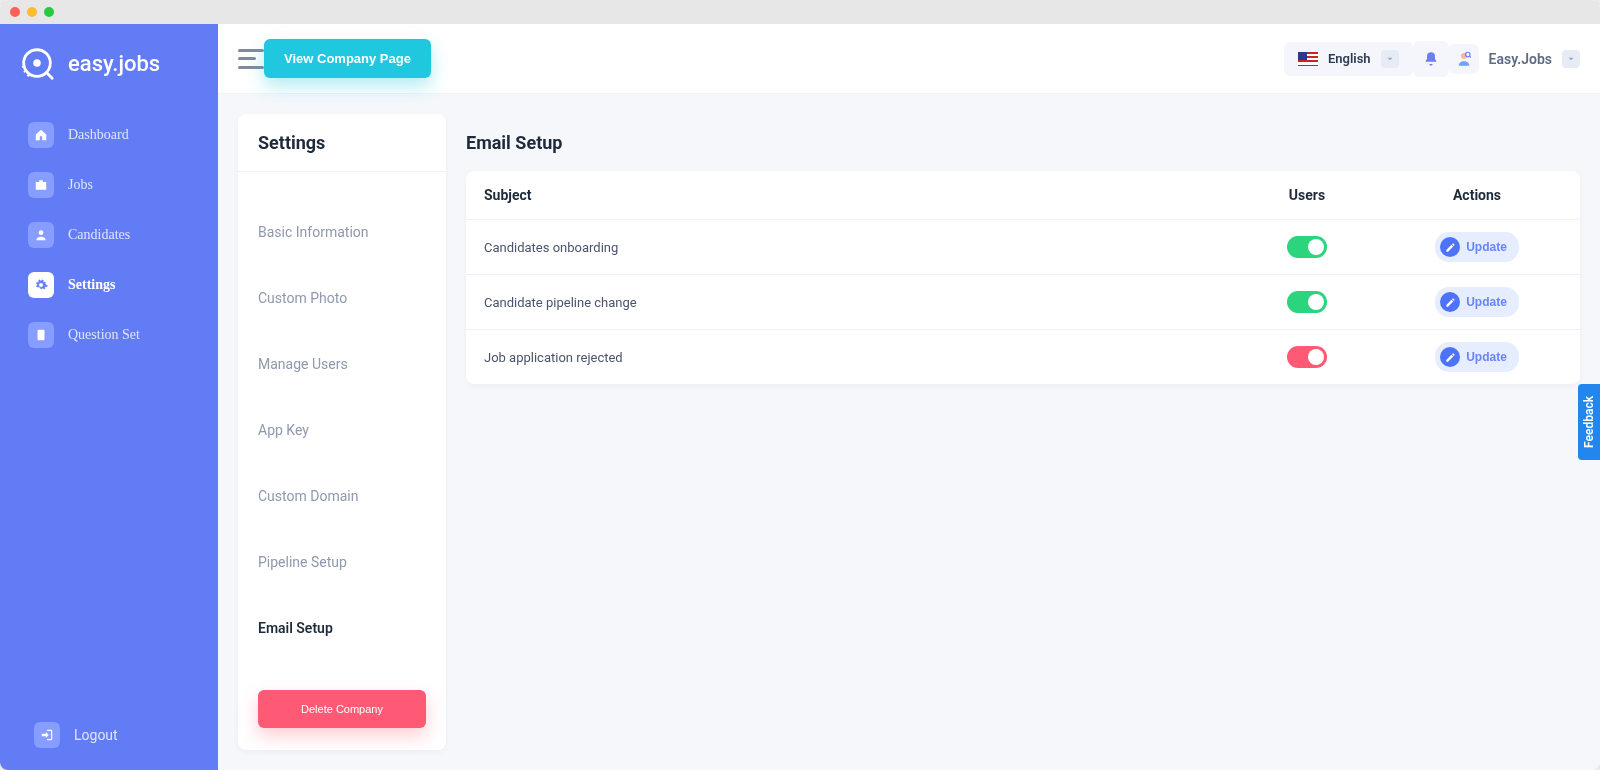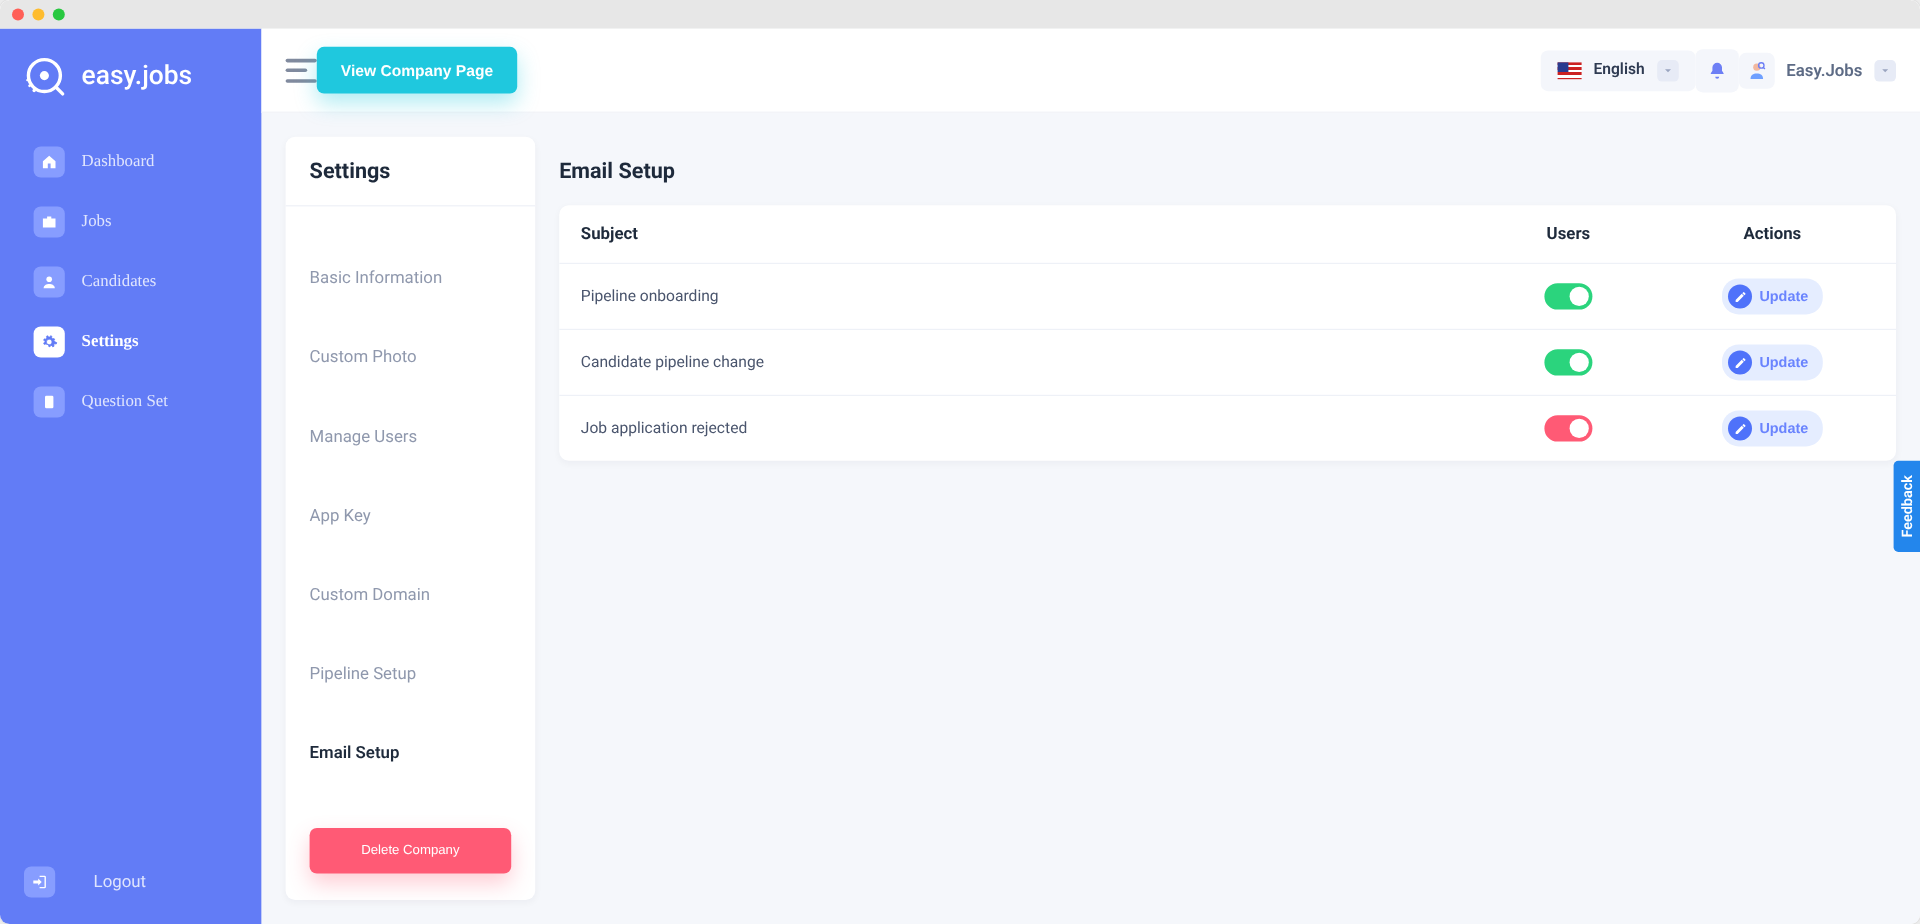--- a/index.html
+++ b/index.html
@@ -57,21 +57,21 @@
     display:flex;align-items:center;gap:14px;padding:0 14px;height:46px;border-radius:6px;
     cursor:pointer;color:rgba(255,255,255,0.8);font-family:Liberation Serif, serif;
   }
   .nav-icon{width:26px;height:26px;border-radius:6px;background:#879dff;display:flex;align-items:center;justify-content:center;}
   .nav-item.active{background:transparent;color:#fff;font-weight:600;}
   .nav-item.active .nav-icon{background:#fff;color:var(--primary);}
   .nav-item.active .nav-icon svg{stroke:var(--primary);fill:var(--primary);}
   .nav-icon svg{width:14px;height:14px;fill:#fff;}
   .nav-item.active .nav-icon svg{fill:var(--primary);}
   .sidebar-spacer{flex:1;}
-  .logout{display:flex;align-items:center;gap:32px;padding:0 20px 22px;color:rgba(255,255,255,0.8);cursor:pointer;}
+  .logout{display:flex;align-items:center;gap:14px;padding:0 34px 22px;color:rgba(255,255,255,0.8);cursor:pointer;}
   .logout-icon{width:26px;height:26px;border-radius:6px;background:#879dff;display:flex;align-items:center;justify-content:center;}
 
   
   .main{flex:1;display:flex;flex-direction:column;background:var(--panel-bg);}
   .topbar{
     height:70px;background:#fff;display:flex;align-items:center;padding:0 20px;
     border-bottom:1px solid #f0f2f7;
   }
   .menu-toggle{width:26px;height:20px;display:flex;flex-direction:column;justify-content:space-between;cursor:pointer;}
   .menu-toggle span{height:3px;background:#808a9e;border-radius:2px;}
@@ -299,21 +299,21 @@
         <div class="email-panel">
           <div class="email-title">Email Setup</div>
           <div class="table">
             <div class="table-header">
               <div>Subject</div>
               <div class="th-center">Users</div>
               <div class="th-center">Actions</div>
             </div>
             <div class="table-body" id="table-body">
                 <div class="table-row">
-                  <div class="cell-subject">Pipeline onboarding</div>
+                  <div class="cell-subject">Candidates onboarding</div>
                   <div class="cell-center">
                     <div class="toggle on"></div>
                   </div>
                   <div class="cell-center">
                     <button class="update-btn">
                       <span class="update-icon">
                         <svg viewBox="0 0 24 24">
                           <path d="M3 17.25V21h3.75L17.81 9.94l-3.75-3.75L3 17.25zM20.71 7.04a1 1 0 000-1.41l-2.34-2.34a1 1 0 00-1.41 0l-1.83 1.83 3.75 3.75 1.83-1.83z"></path>
                         </svg>
                       </span>

